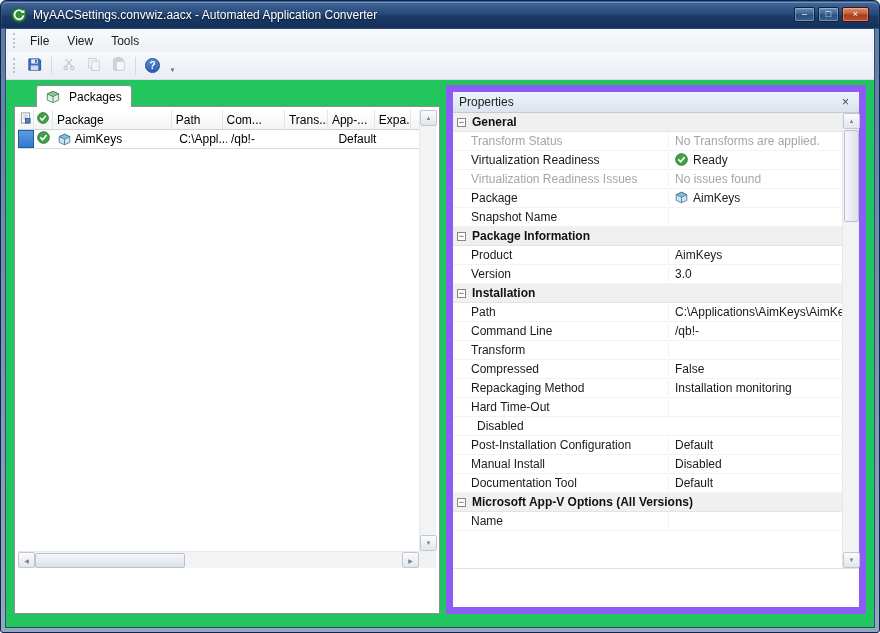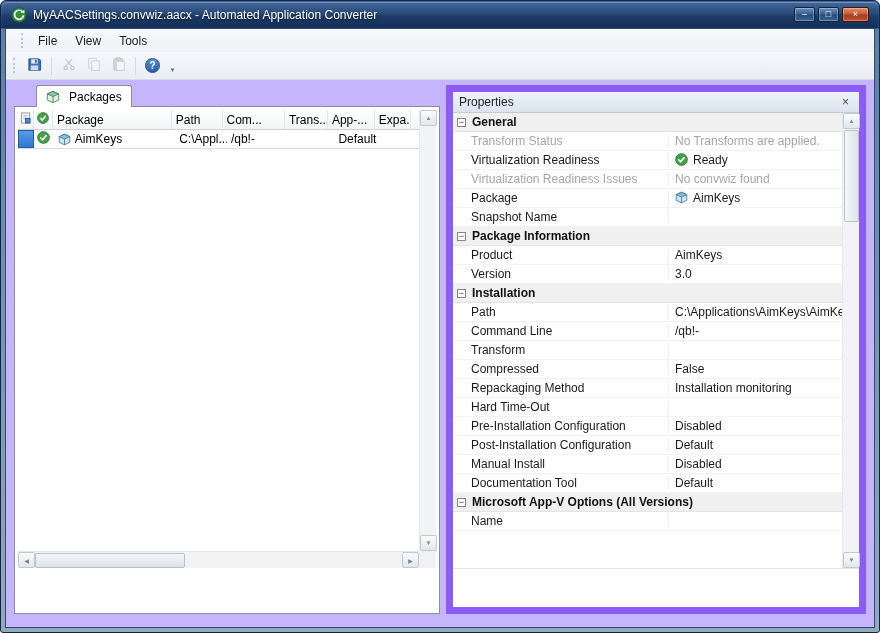--- a/index.html
+++ b/index.html
@@ -27,32 +27,32 @@
     background:linear-gradient(#6b8fb8,#37608f 48%,#274e7e 52%,#3a6390);
     color:#fff; font-size:9px; line-height:1; display:flex; align-items:center; justify-content:center;
     box-shadow:inset 0 0 0 1px rgba(255,255,255,.3); cursor:default;
   }
   .win-btn.close { width:27px; border-color:#4a1206;
     background:linear-gradient(#dd9070,#c05a36 48%,#a83c1d 52%,#bb5233); }
 
   
   .client { width:100%; height:100%; background:#eef2f8; border:1px solid #2d4a73; display:flex; flex-direction:column; }
 
-  .menubar { height:23px; display:flex; align-items:center; background:linear-gradient(#f7f9fc,#eef1f6); padding-left:12px; }
+  .menubar { height:23px; display:flex; align-items:center; background:linear-gradient(#f7f9fc,#eef1f6); padding-left:4px; }
   .menu-item { font-size:12px; color:#1a1a1a; padding:3px 9px; cursor:default; }
   .grip { width:0; height:15px; border-left:2px dotted #b9c3d1; margin:0 6px 0 3px; }
 
   .toolbar { height:28px; display:flex; align-items:center; background:linear-gradient(#f6f8fb,#e9edf4); border-bottom:1px solid #d6dce6; padding-left:4px; gap:2px; }
   .tool-btn { width:23px; height:22px; border:none; background:transparent; display:flex; align-items:center; justify-content:center; border-radius:2px; cursor:default; }
   .tool-btn.disabled { opacity:.45; filter:grayscale(1); }
   .tsep { width:1px; height:18px; background:#d3dae3; margin:0 3px; }
   .help-ic { width:15px; height:15px; border-radius:50%; background:linear-gradient(#5b8fd4,#2a60ad); border:1px solid #1c4a87; color:#fff; font-size:10px; font-weight:bold; line-height:13px; text-align:center; display:inline-block; }
   .overflow { width:13px; height:22px; display:flex; align-items:flex-end; justify-content:center; font-size:7px; color:#5c6879; padding-bottom:3px; }
 
-  .content { flex:1; display:flex; padding:5px 8px 13px; background:#c4b5fd; }
+  .content { flex:1; display:flex; padding:5px 8px 13px; background:#22c55e; }
 
   
   .left-panel { width:426px; display:flex; flex-direction:column; }
   .tabstrip { height:22px; display:flex; padding-left:22px; }
   .tab { display:flex; align-items:center; gap:5px; background:#fff; border:1px solid #8a8e96; border-bottom:none; border-radius:3px 3px 0 0; padding:0 9px; font-size:12px; height:22px; position:relative; z-index:2; cursor:default; }
   .tabpage { flex:1; background:#fff; border:1px solid #8a8e96; margin-top:-1px; position:relative; }
 
   .listview { position:absolute; top:3px; left:3px; right:3px; height:458px; background:#fff; }
   .lv-header { position:absolute; top:0; left:0; right:17px; height:20px; display:flex; background:linear-gradient(#ffffff,#f2f4f6); border-bottom:1px solid #cfd3d9; }
   .lv-hcell { border-right:1px solid #e3e5e9; font-size:12px; color:#000; display:flex; align-items:center; padding:0 4px; white-space:nowrap; overflow:hidden; }
@@ -305,21 +305,21 @@
                       <circle cx="7" cy="7" r="6.3" fill="#43a047" stroke="#2e7d32"></circle>
                       <path d="M4 7.3l2 2.1 3.9-4.4" stroke="#fff" stroke-width="1.7" fill="none" stroke-linecap="round"></path>
                     </svg>
                   </span>
                   <span class="">Ready</span>
                 </div>
               </div>
               <div class="prop-row">
                 <div class="prop-name muted">Virtualization Readiness Issues</div>
                 <div class="prop-value">
-                  <span class="muted">No convwiz found</span>
+                  <span class="muted">No issues found</span>
                 </div>
               </div>
               <div class="prop-row">
                 <div class="prop-name">Package</div>
                 <div class="prop-value">
                   <span class="val-icon">
                     <svg width="13" height="13" viewBox="0 0 16 16">
                       <path d="M8 1.5L14.5 4.5V11.5L8 14.5L1.5 11.5V4.5Z" fill="#cfe3f2" stroke="#3f7296"></path>
                       <path d="M8 1.5L14.5 4.5L8 7.5L1.5 4.5Z" fill="#8bbcd9" stroke="#3f7296"></path>
                       <path d="M8 7.5V14.5" stroke="#3f7296"></path>
@@ -381,21 +381,20 @@
               <div class="prop-row">
                 <div class="prop-name">Repackaging Method</div>
                 <div class="prop-value">
                   <span class="">Installation monitoring</span>
                 </div>
               </div>
               <div class="prop-row">
                 <div class="prop-name">Hard Time-Out</div>
               </div>
               <div class="prop-row">
-                <div class="prop-name">Pre-Installation Configuration</div>
                 <div class="prop-value">
                   <span class="">Disabled</span>
                 </div>
               </div>
               <div class="prop-row">
                 <div class="prop-name">Post-Installation Configuration</div>
                 <div class="prop-value">
                   <span class="">Default</span>
                 </div>
               </div>

